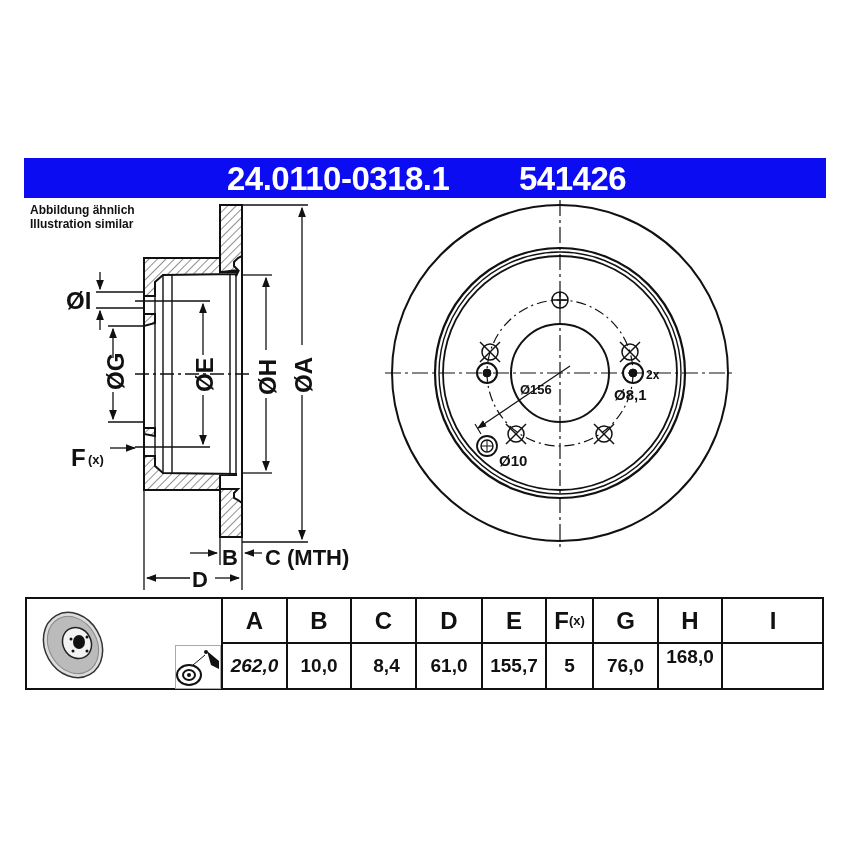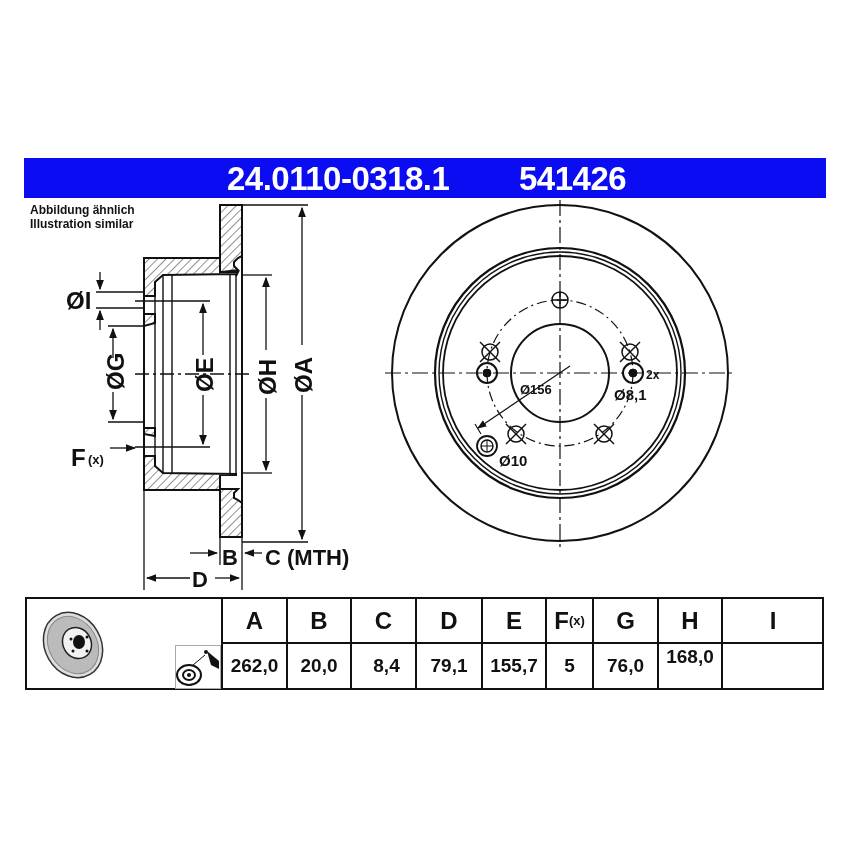--- a/index.html
+++ b/index.html
@@ -206,21 +206,21 @@
   <div class="cell hdr" style="left:390px;width:64px;top:0;height:43px;">D</div>
   <div class="cell hdr" style="left:456px;width:62px;top:0;height:43px;">E</div>
   <div class="cell hdr" style="left:520px;width:45px;top:0;height:43px;">
     <span>F</span>
       <span style="font-size:13px;">(x)</span>
   </div>
   <div class="cell hdr" style="left:567px;width:63px;top:0;height:43px;">G</div>
   <div class="cell hdr" style="left:632px;width:62px;top:0;height:43px;">H</div>
   <div class="cell hdr" style="left:696px;width:100px;top:0;height:43px;">I</div>
 
-  <div class="cell val" style="left:196px;width:63px;top:45px;height:43px;">262,0</div>
-  <div class="cell val" style="left:261px;width:62px;top:45px;height:43px;">20,0</div>
+  <div class="cell val" style="left:196px;width:63px;top:45px;height:43px;font-style:italic;">262,0</div>
+  <div class="cell val" style="left:261px;width:62px;top:45px;height:43px;">10,0</div>
   <div class="cell val" style="left:325px;width:69px;top:45px;height:43px;">8,4</div>
-  <div class="cell val" style="left:390px;width:64px;top:45px;height:43px;">79,1</div>
+  <div class="cell val" style="left:390px;width:64px;top:45px;height:43px;">61,0</div>
   <div class="cell val" style="left:456px;width:62px;top:45px;height:43px;">155,7</div>
   <div class="cell val" style="left:520px;width:45px;top:45px;height:43px;">5</div>
   <div class="cell val" style="left:567px;width:63px;top:45px;height:43px;text-align:right;">76,0</div>
   <div class="cell val" style="left:632px;width:62px;top:45px;height:26px;">168,0</div>
 </div>
 
 </body></html>

